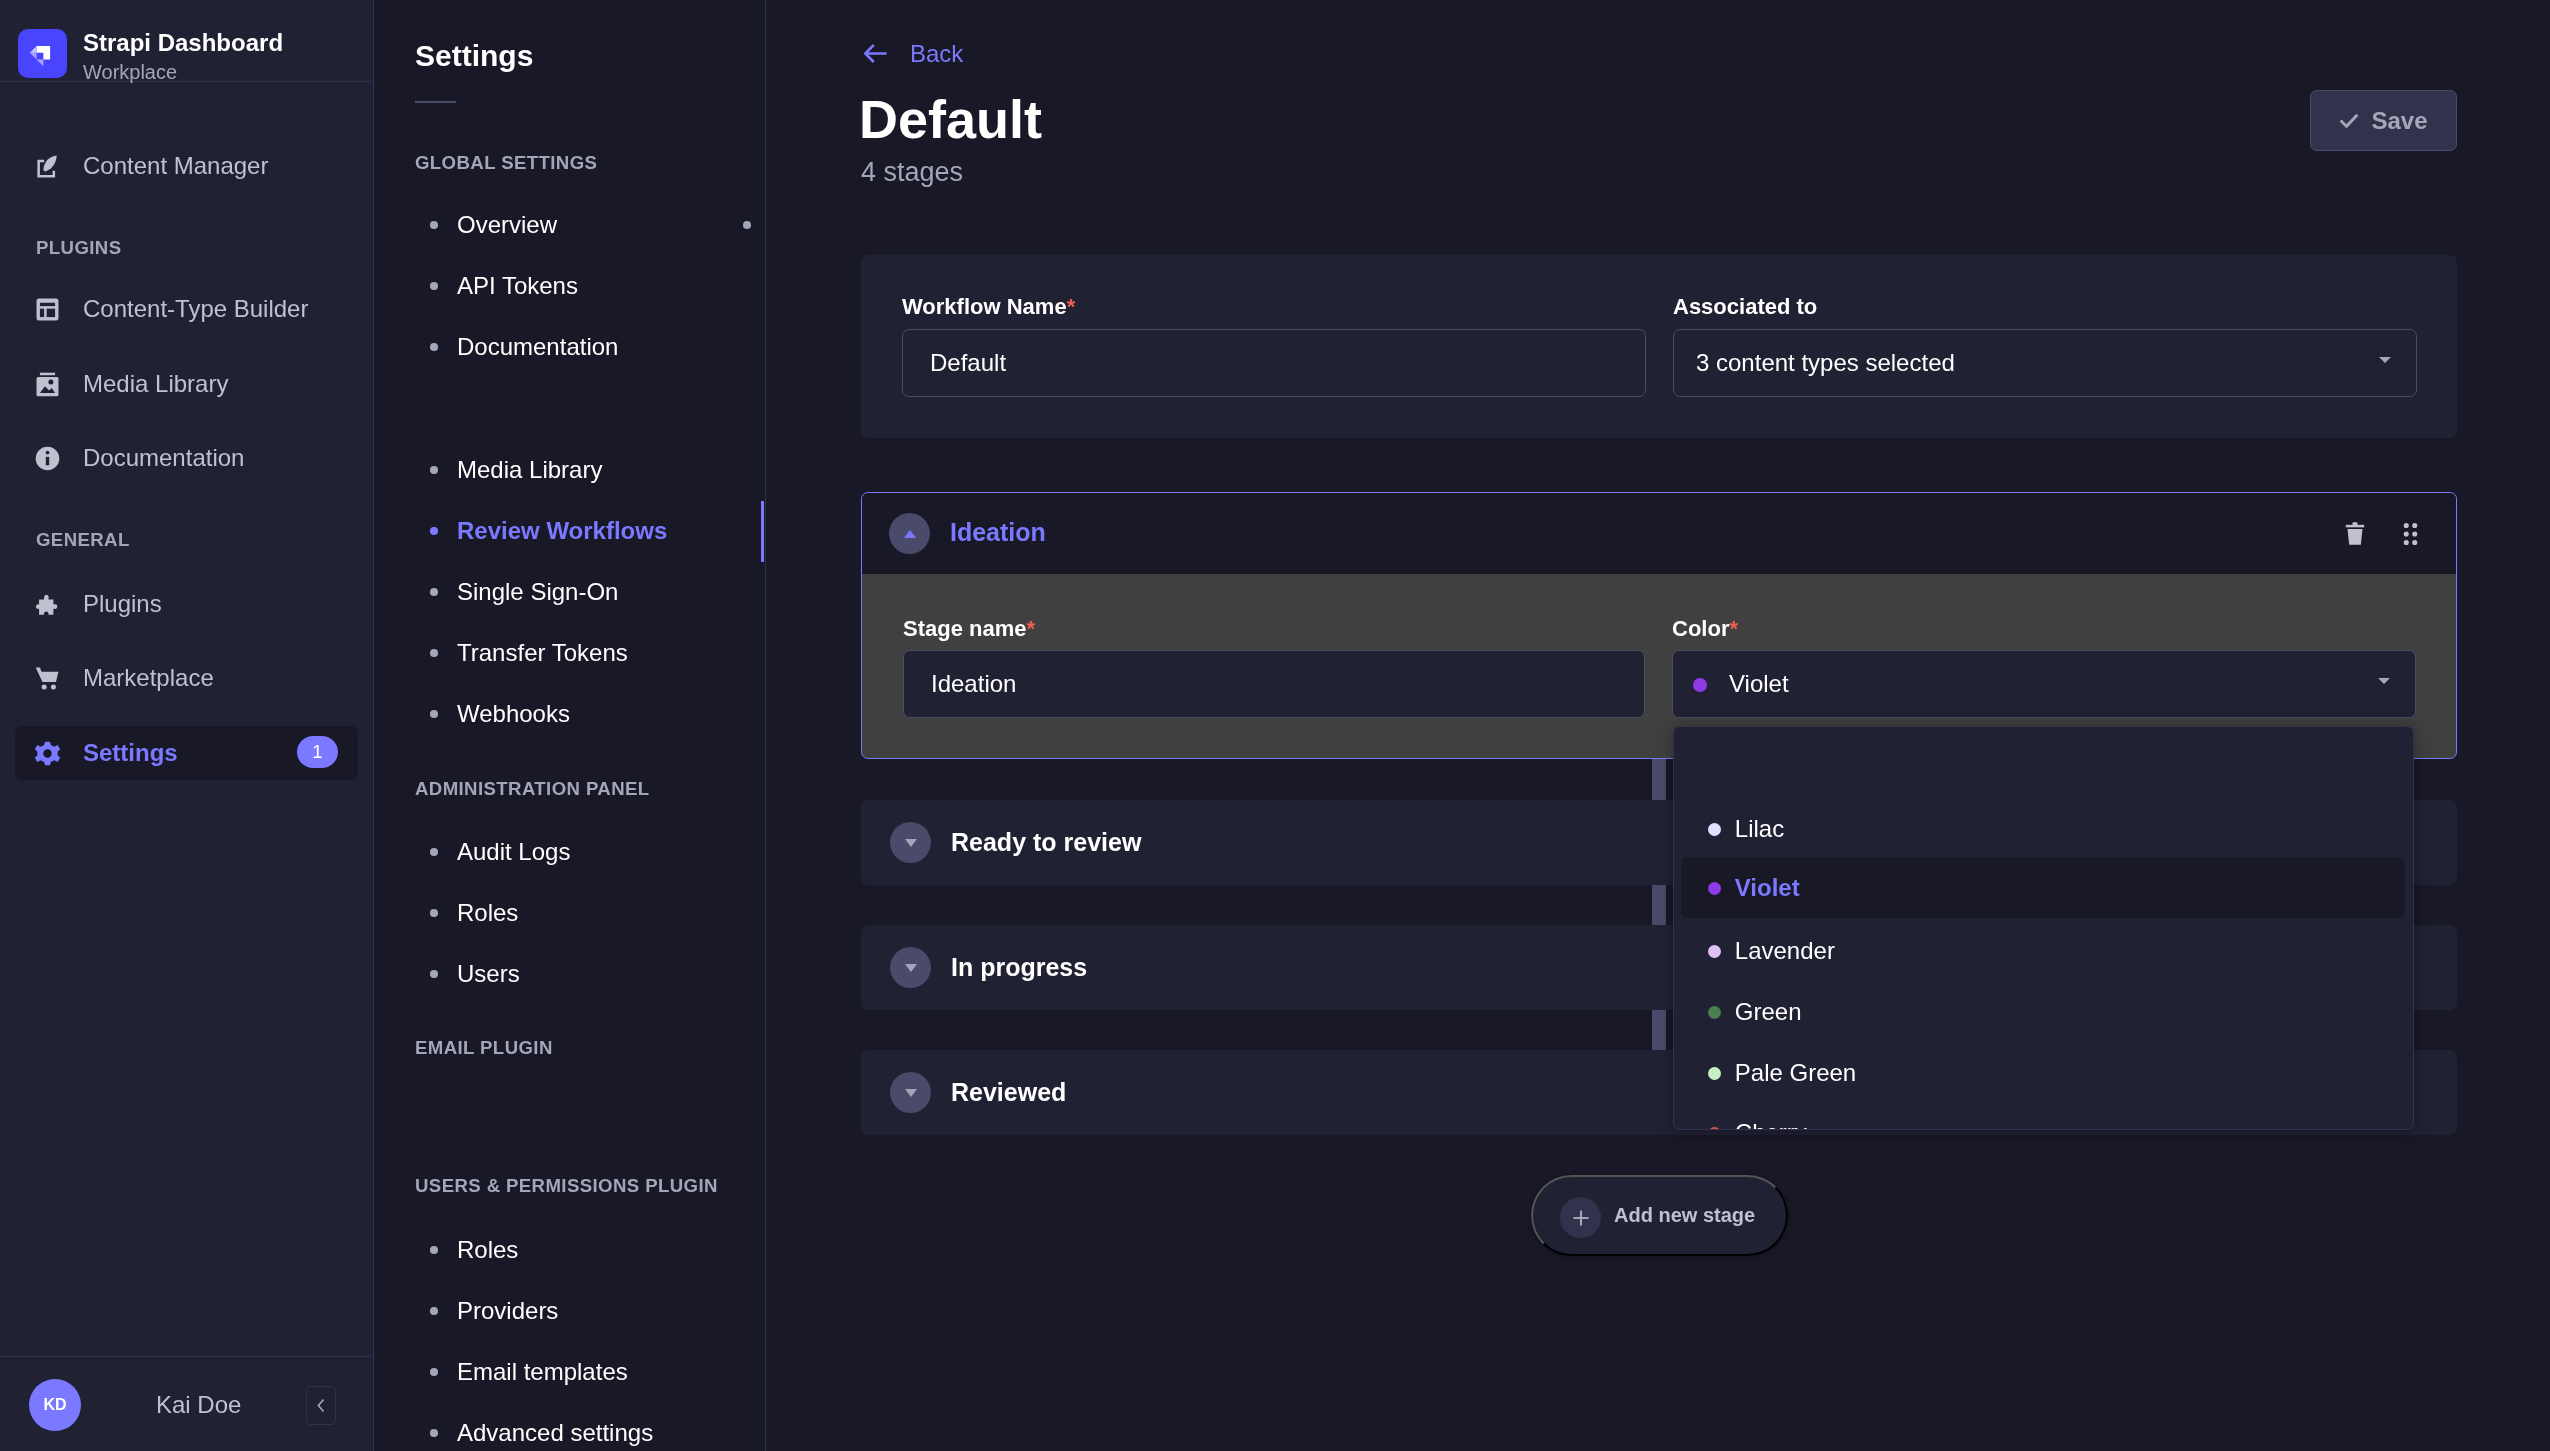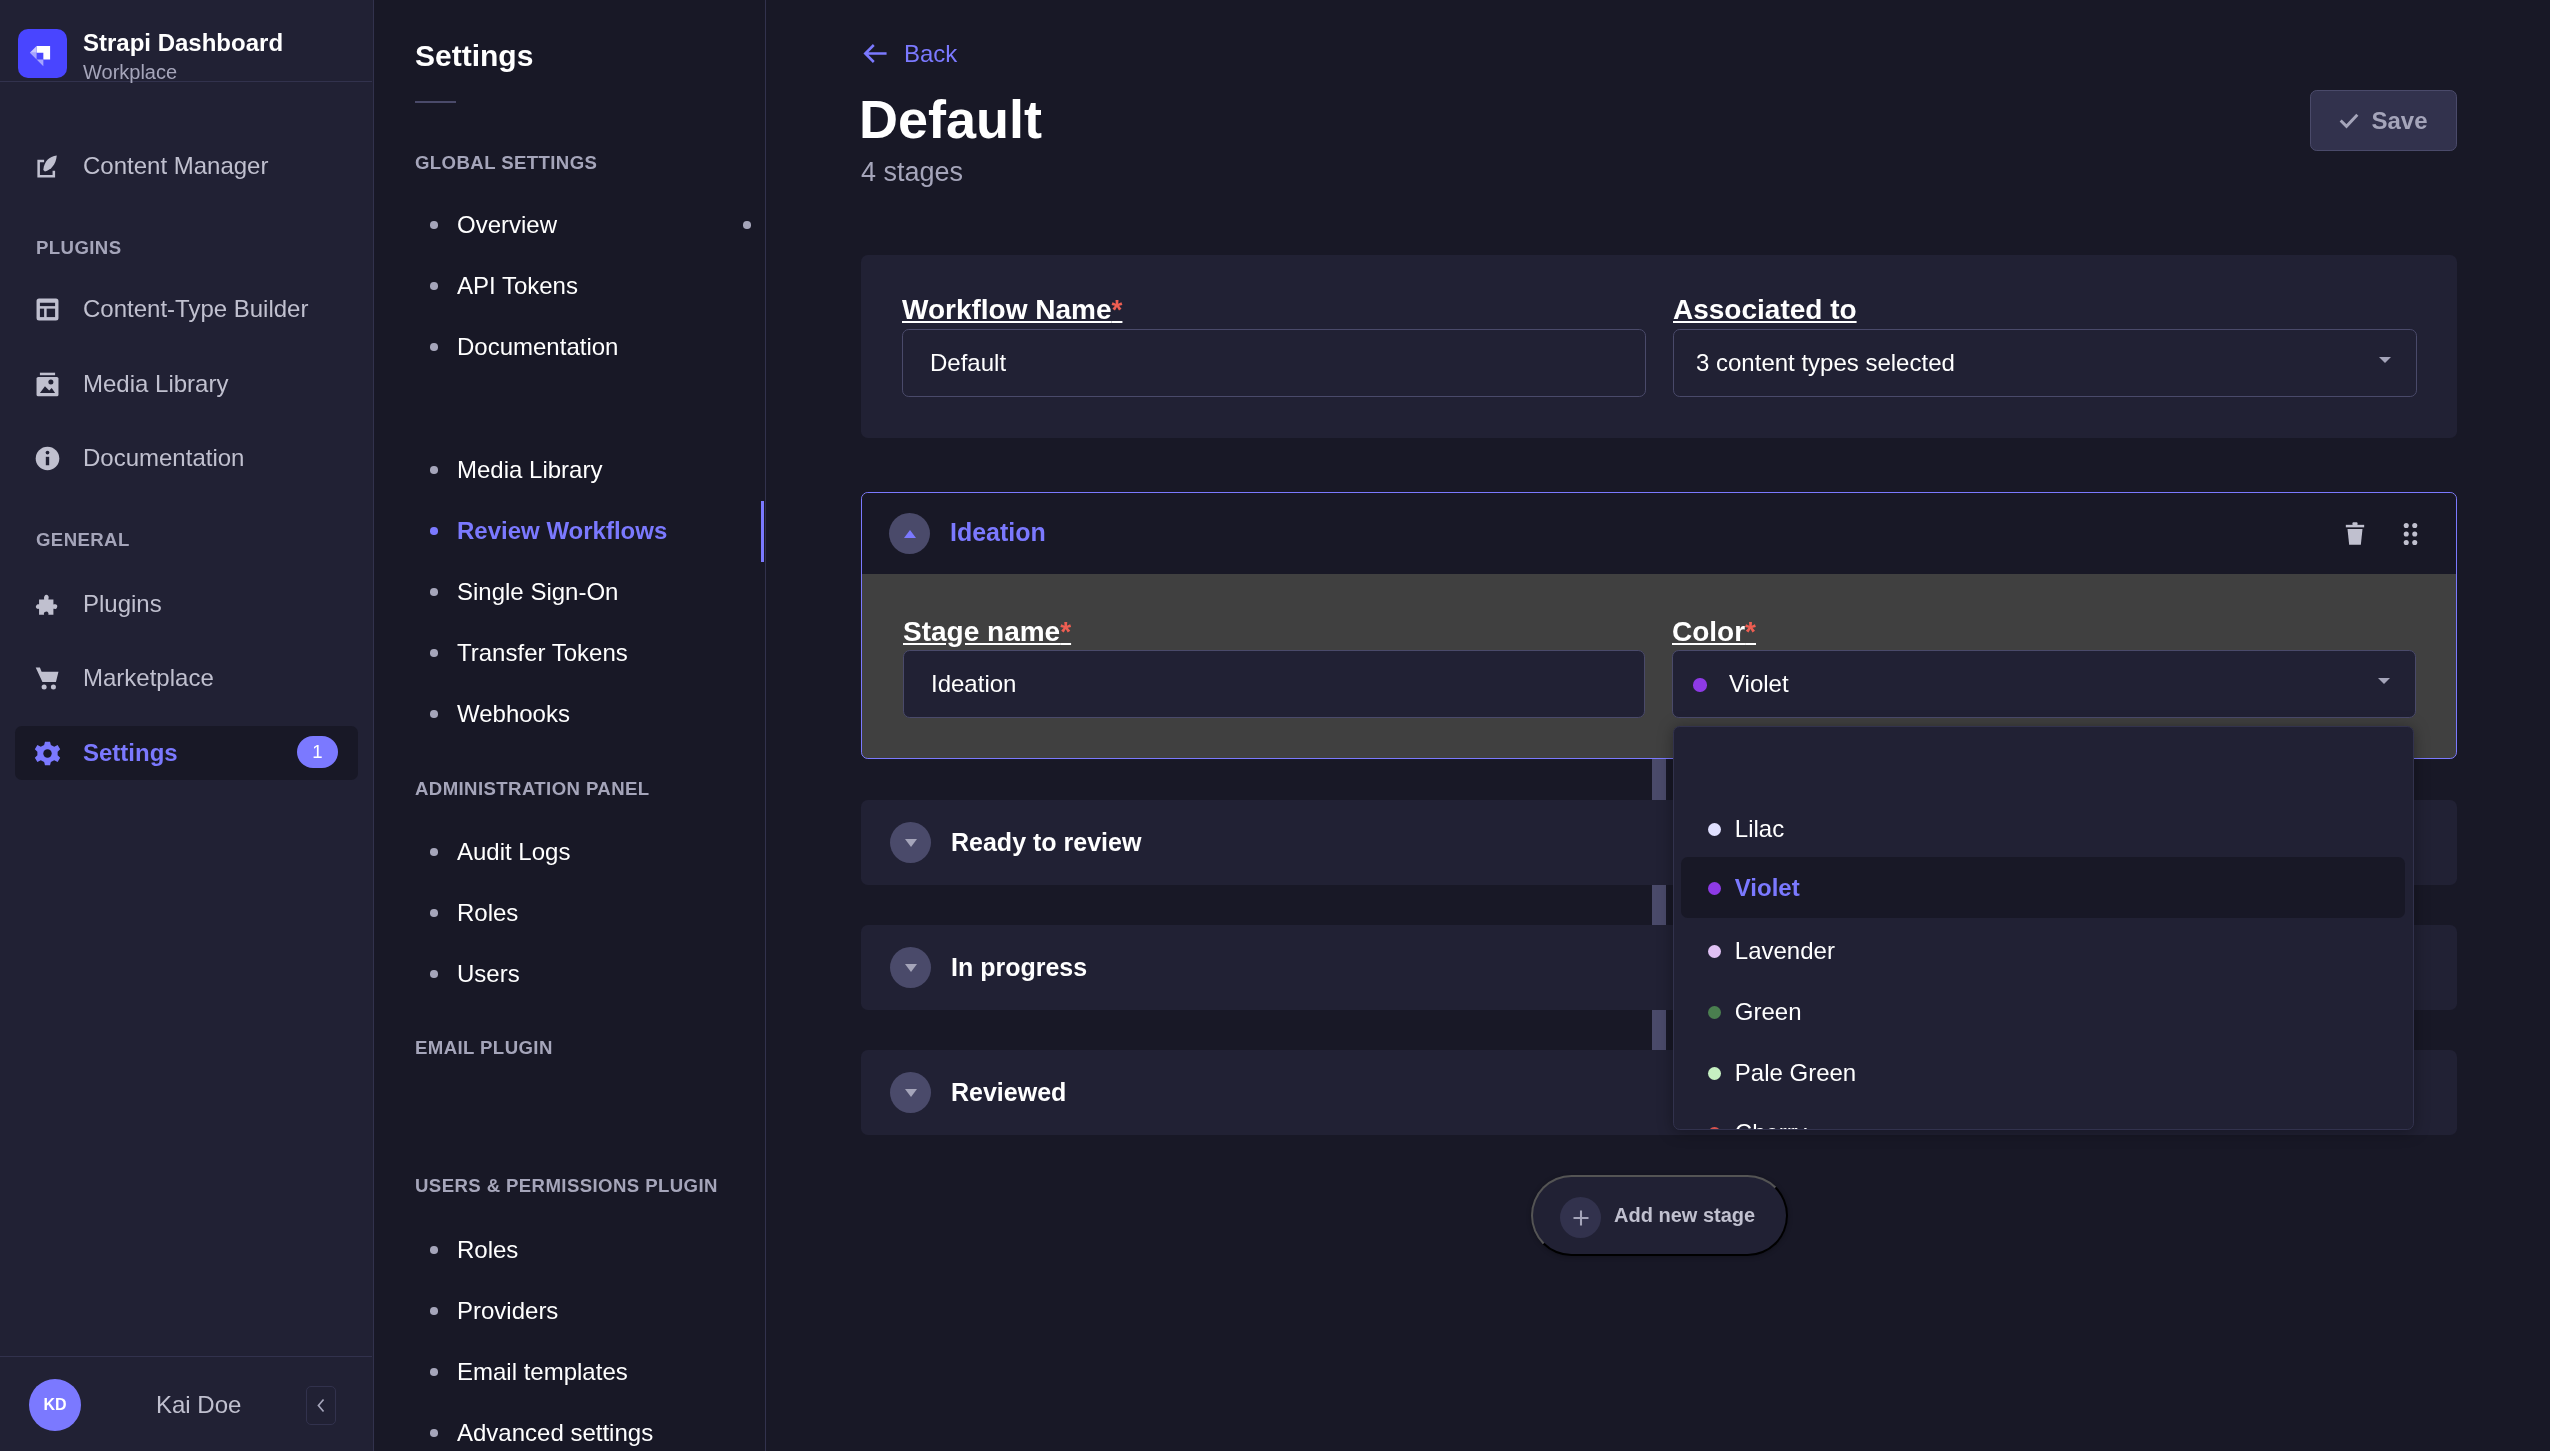--- a/index.html
+++ b/index.html
@@ -34,28 +34,28 @@
   .sub-section { position: absolute; left: 41px; font-size: 18.6px; font-weight: 700; color: #a5a5ba; letter-spacing: 0.4px; }
   .sub-item { position: absolute; left: 56px; width: 321px; height: 47px; display: flex; align-items: center; }
   .sub-item .dot { position: absolute; left: 0; top: 20px; width: 7.6px; height: 7.6px; border-radius: 50%; background: #a5a5ba; }
   .sub-item .lbl { position: absolute; left: 27px; font-size: 24px; color: #ffffff; }
   .sub-item.active .dot { background: #7b79ff; }
   .sub-item.active .lbl { color: #7b79ff; font-weight: 700; }
   .sub-item .notify { position: absolute; right: 0; top: 20px; width: 7.6px; height: 7.6px; border-radius: 50%; background: #a5a5ba; }
   .sub-active-bar { position: absolute; left: 387px; top: 501px; width: 3.4px; height: 61px; background: #7b79ff; }
 
   
-  .back-link { position: absolute; left: 861px; top: 39px; display: flex; align-items: flex-end; gap: 14px; color: #7b79ff; font-size: 24px; }
+  .back-link { position: absolute; left: 861px; top: 39px; display: flex; align-items: flex-end; gap: 20px; color: #7b79ff; font-size: 24px; }
   .page-title { position: absolute; left: 859px; top: 88px; font-size: 54px; font-weight: 700; color: #ffffff; }
   .page-sub { position: absolute; left: 861px; top: 157px; font-size: 27px; color: #a5a5ba; }
   .save-btn { position: absolute; left: 2310px; top: 90px; width: 147px; height: 61px; border-radius: 6.8px; background: #32324d; border: 1.7px solid #4a4a6a; color: #a5a5ba; font-size: 24px; font-weight: 700; display: flex; align-items: center; justify-content: center; gap: 12px; }
 
   .card { position: absolute; left: 861px; width: 1596px; background: #212134; border-radius: 6.8px; }
   .wf-card { top: 255px; height: 183px; }
-  .field-label { position: absolute; font-size: 28px; font-weight: 700; color: #ffffff; text-decoration: underline; }
+  .field-label { position: absolute; font-size: 22px; font-weight: 700; color: #ffffff; }
   .field-label .req { color: #ee5e52; }
   .input { position: absolute; height: 68px; border: 1.7px solid #4a4a6a; border-radius: 6.8px; background: #212134; display: flex; align-items: center; padding-left: 27px; font-size: 24px; color: #ffffff; }
   .select-caret { position: absolute; right: 25px; top: 27px; width: 0; height: 0; border-left: 6px solid transparent; border-right: 6px solid transparent; border-top: 6.8px solid #a5a5ba; }
 
   .stage-open { position: absolute; left: 861px; top: 492px; width: 1596px; height: 267px; border: 1.7px solid #7b79ff; border-radius: 6.8px; background: #404040; overflow: hidden; }
   .stage-open .head { position: absolute; left: 0; top: 0; width: 100%; height: 81px; background: #181826; }
   .stage-toggle { position: absolute; width: 41px; height: 41px; border-radius: 50%; background: #4a4a6a; display: flex; align-items: center; justify-content: center; }
   .tri-up { width: 0; height: 0; border-left: 6.8px solid transparent; border-right: 6.8px solid transparent; border-bottom: 8.5px solid #7b79ff; }
   .tri-down { width: 0; height: 0; border-left: 6.8px solid transparent; border-right: 6.8px solid transparent; border-top: 8.5px solid #a5a5ba; }
   .stage-title { position: absolute; font-size: 25px; font-weight: 700; color: #ffffff; }

